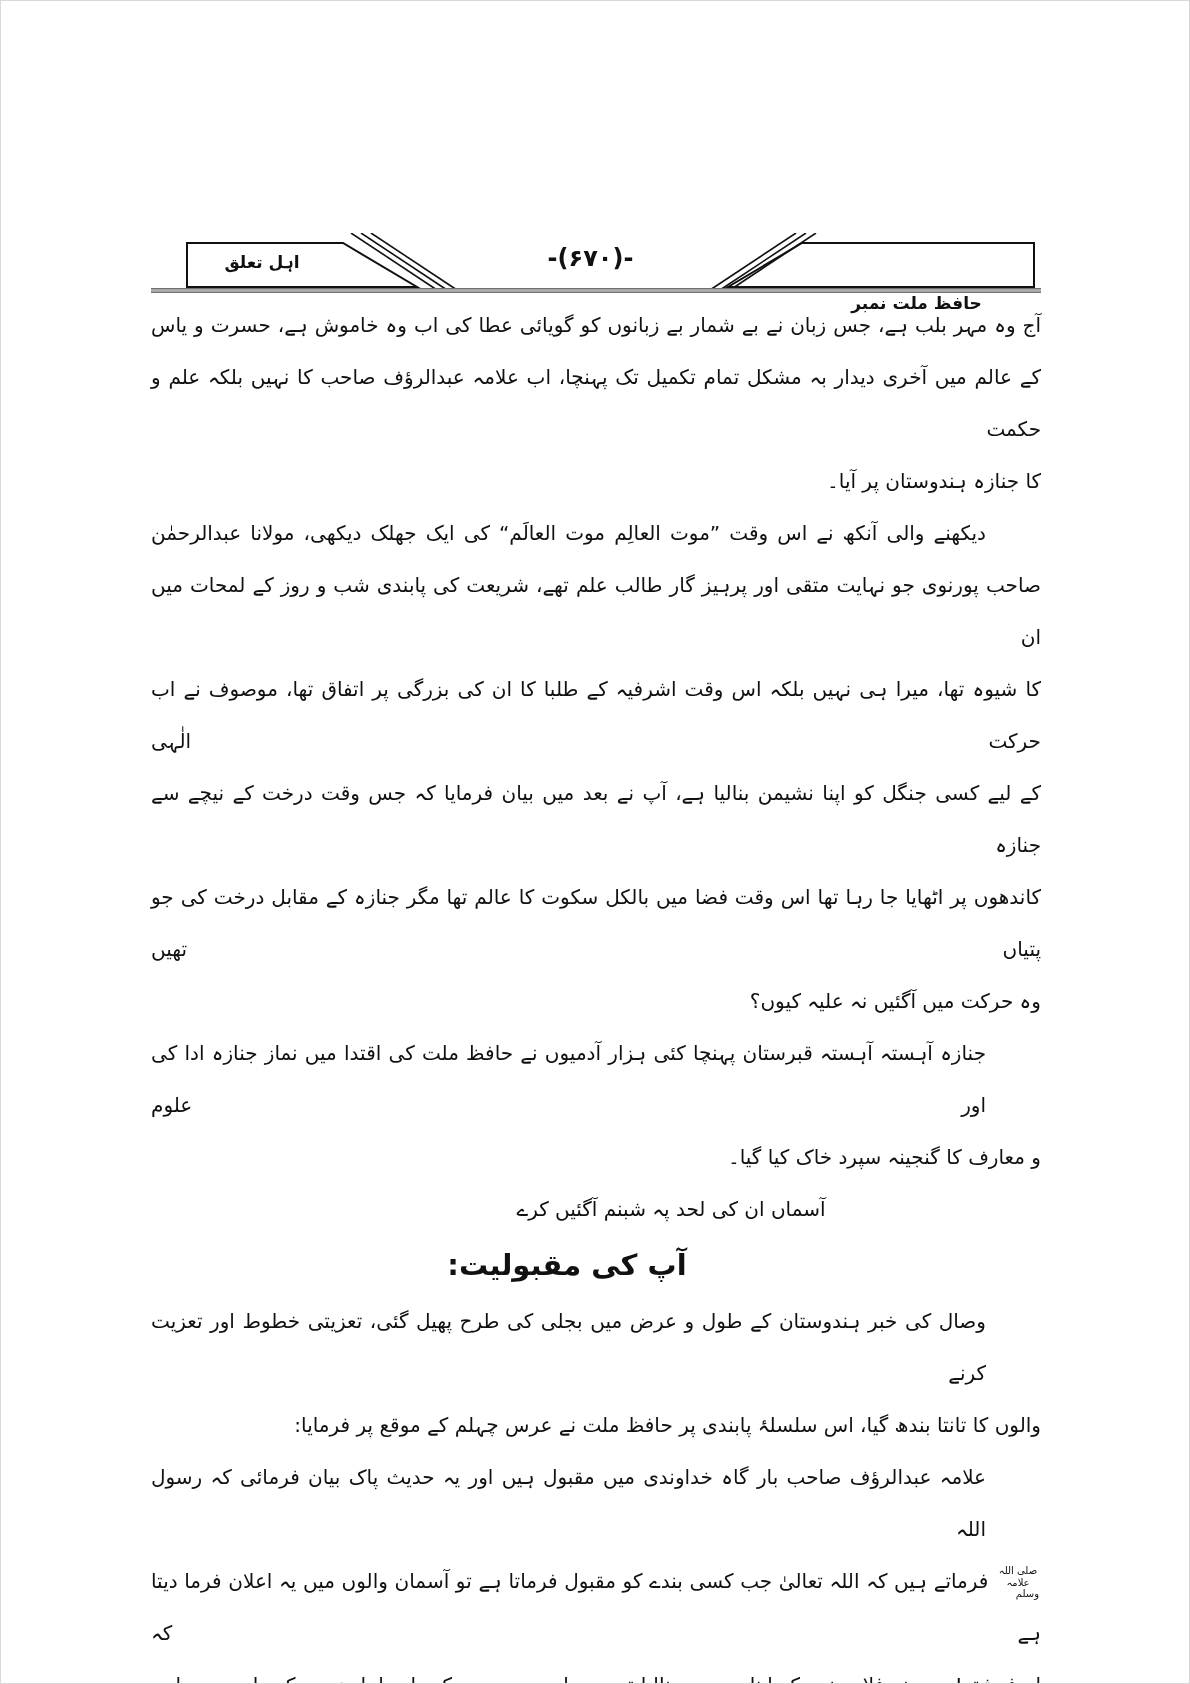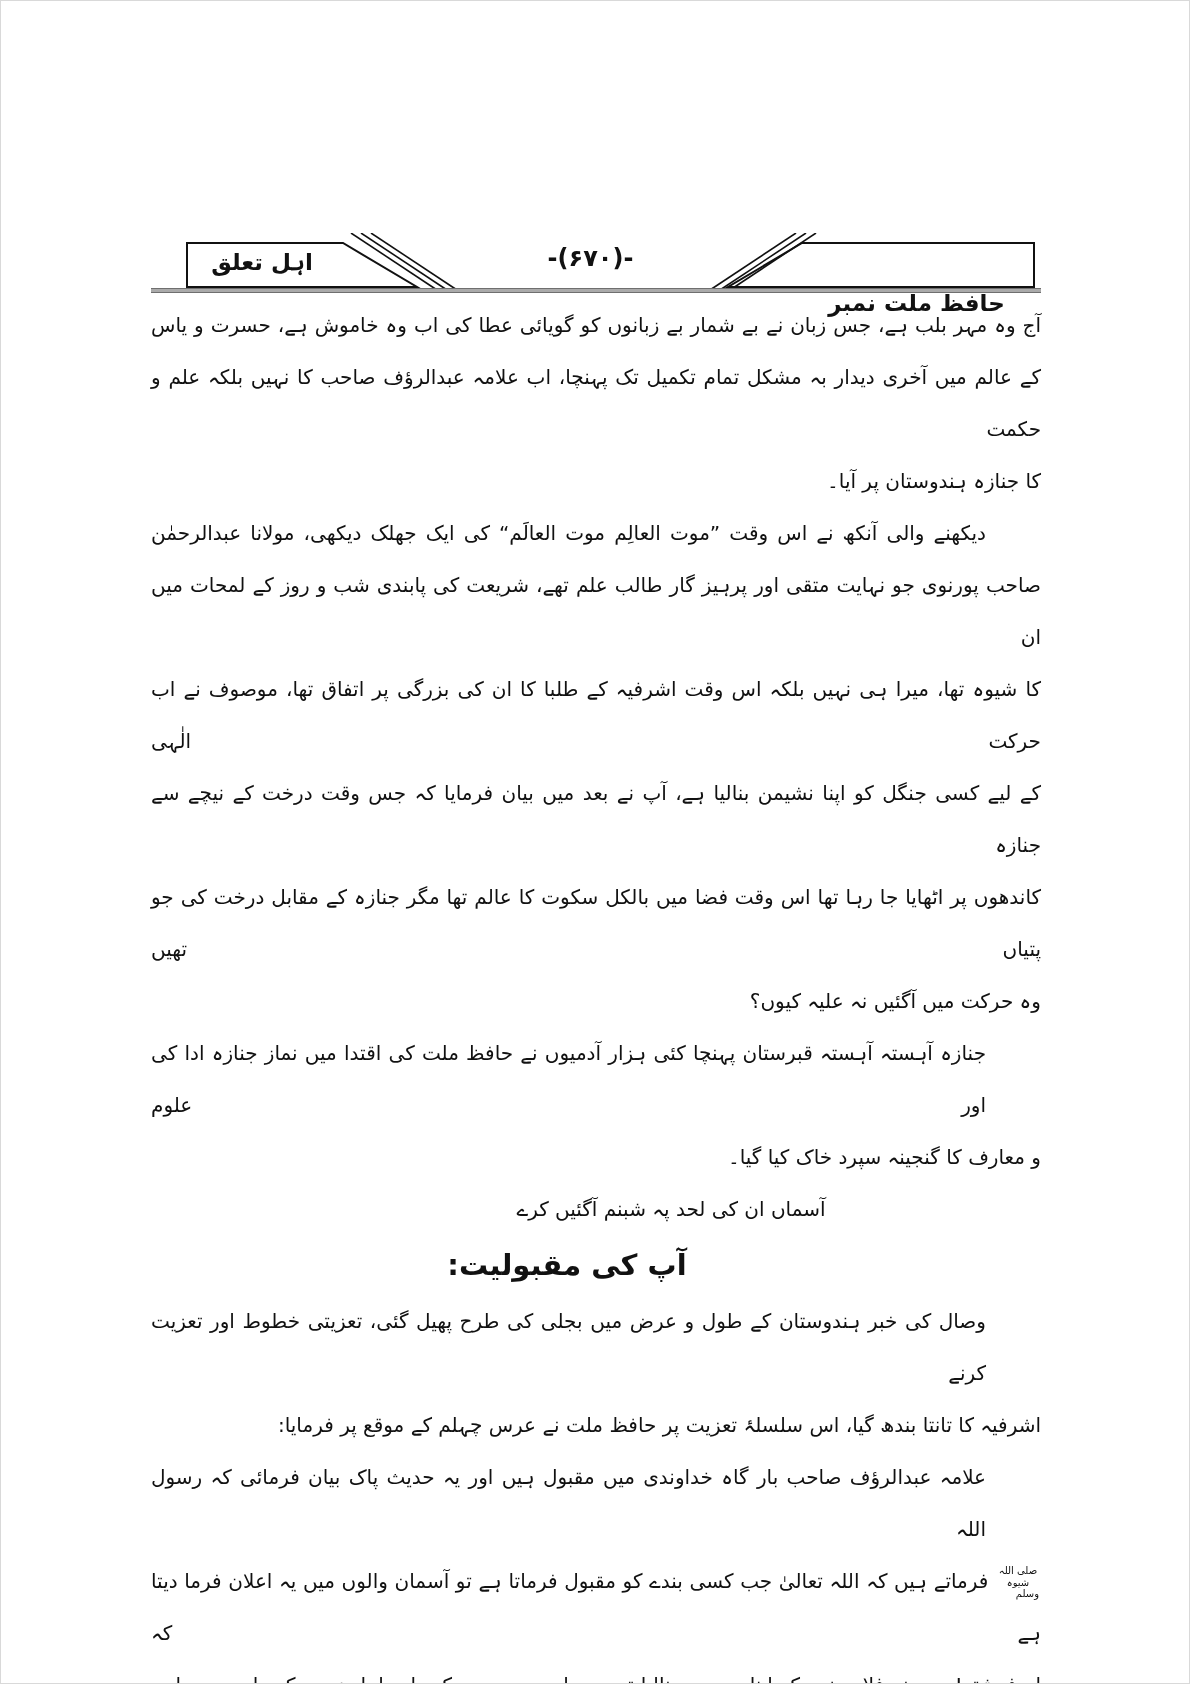--- a/index.html
+++ b/index.html
@@ -15,21 +15,21 @@
     color:var(--ink,#111);
     overflow:hidden;
   }
   
   .hdr-tab{position:absolute;top:232px;}
   .hdr-tab svg{display:block;}
   .tab-left{left:184px;width:280px;height:58px;}
   .tab-right{right:153px;width:330px;height:58px;}
   .tab-label{
     position:absolute;top:14px;
-    font-weight:bold;font-size:23px;line-height:30px;
+    font-weight:bold;font-size:17px;line-height:30px;
     direction:rtl;text-align:center;white-space:nowrap;
   }
   .tab-left .tab-label{left:12px;width:130px;}
   .tab-right .tab-label{right:12px;width:215px;margin-top:41px;}
   .page-number{
     position:absolute;top:243px;left:0;right:9px;
     text-align:center;font-size:24px;font-weight:bold;
     letter-spacing:1px;
   }
   .header-rule{
@@ -115,22 +115,22 @@
         <div class="line para-last"><span>وہ حرکت میں آگئیں نہ علیہ کیوں؟</span></div>
       </div>
       <div class="block block-para" data-block-index="2">
         <div class="line indent"><span>جنازہ آہستہ آہستہ قبرستان پہنچا کئی ہزار آدمیوں نے حافظ ملت کی اقتدا میں نماز جنازہ ادا کی اور علوم</span></div>
         <div class="line para-last"><span>و معارف کا گنجینہ سپرد خاک کیا گیا۔</span></div>
       </div>
       <div class="block block-verse" data-block-index="3">آسماں ان کی لحد پہ شبنم آگئیں کرے</div>
       <div class="block block-heading" data-block-index="4">آپ کی مقبولیت:</div>
       <div class="block block-para" data-block-index="5">
         <div class="line indent"><span>وصال کی خبر ہندوستان کے طول و عرض میں بجلی کی طرح پھیل گئی، تعزیتی خطوط اور تعزیت کرنے</span></div>
-        <div class="line para-last"><span>اشرفیہ کا تانتا بندھ گیا، اس سلسلۂ تعزیت پر حافظ ملت نے عرس چہلم کے موقع پر فرمایا:</span></div>
+        <div class="line para-last"><span>والوں کا تانتا بندھ گیا، اس سلسلۂ پابندی پر حافظ ملت نے عرس چہلم کے موقع پر فرمایا:</span></div>
       </div>
       <div class="block block-para" data-block-index="6">
         <div class="line indent"><span>علامہ عبدالرؤف صاحب بار گاہ خداوندی میں مقبول ہیں اور یہ حدیث پاک بیان فرمائی کہ رسول اللہ</span></div>
-        <div class="line"><span class="stamp">صلی اللہ شیوہ وسلم</span><span> فرماتے ہیں کہ اللہ تعالیٰ جب کسی بندے کو مقبول فرماتا ہے تو آسمان والوں میں یہ اعلان فرما دیتا ہے کہ</span></div>
+        <div class="line"><span class="stamp">صلی اللہ علامہ وسلم</span><span> فرماتے ہیں کہ اللہ تعالیٰ جب کسی بندے کو مقبول فرماتا ہے تو آسمان والوں میں یہ اعلان فرما دیتا ہے کہ</span></div>
         <div class="line"><span>اے فرشتو! میں نے فلاں بندے کو اپنا محبوب بنالیا تم بھی اسے محبوب رکھو اور اہل زمین کے دلوں میں اس</span></div>
       </div>
     </main>
 
 </div>
 
 </body></html>

